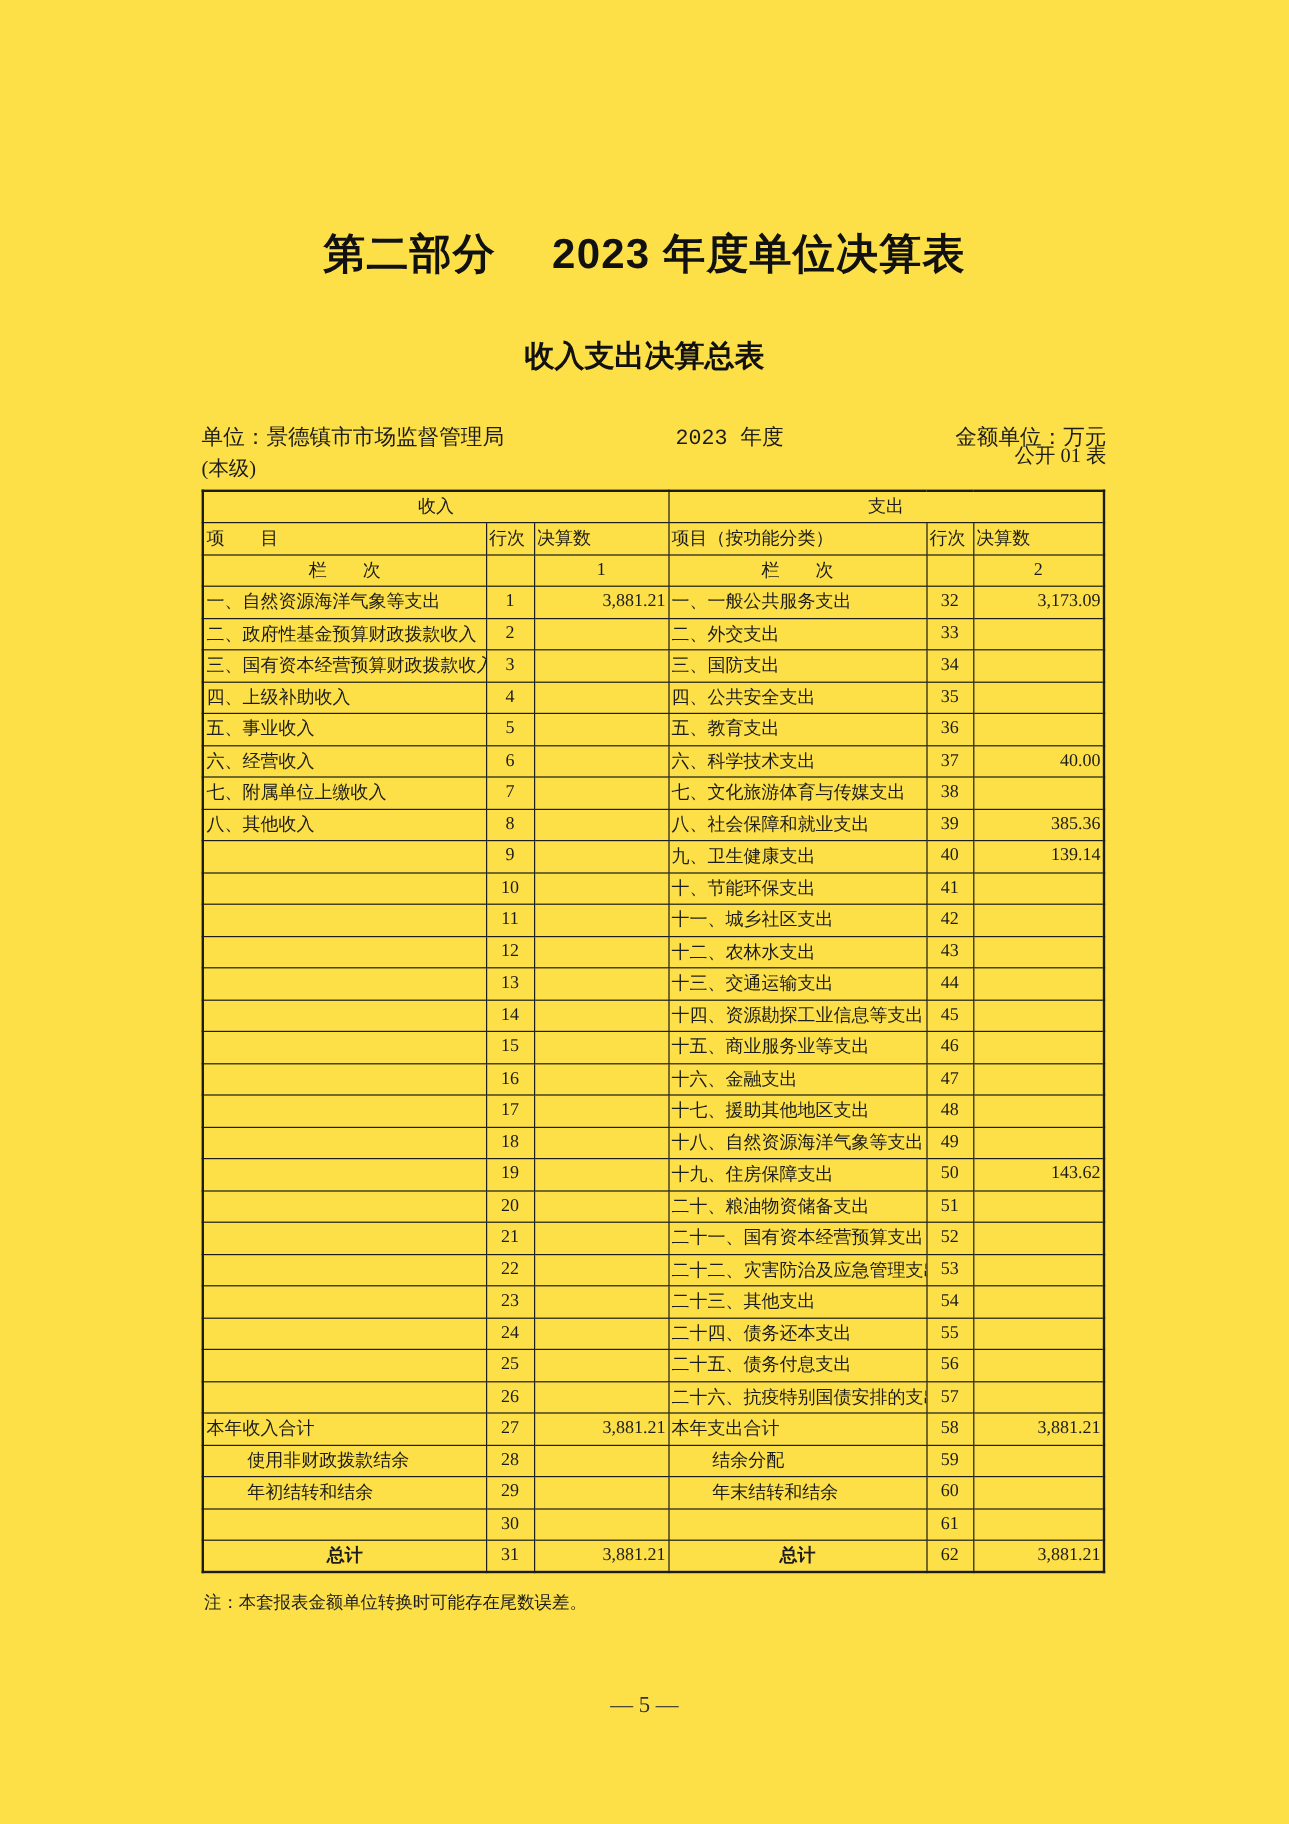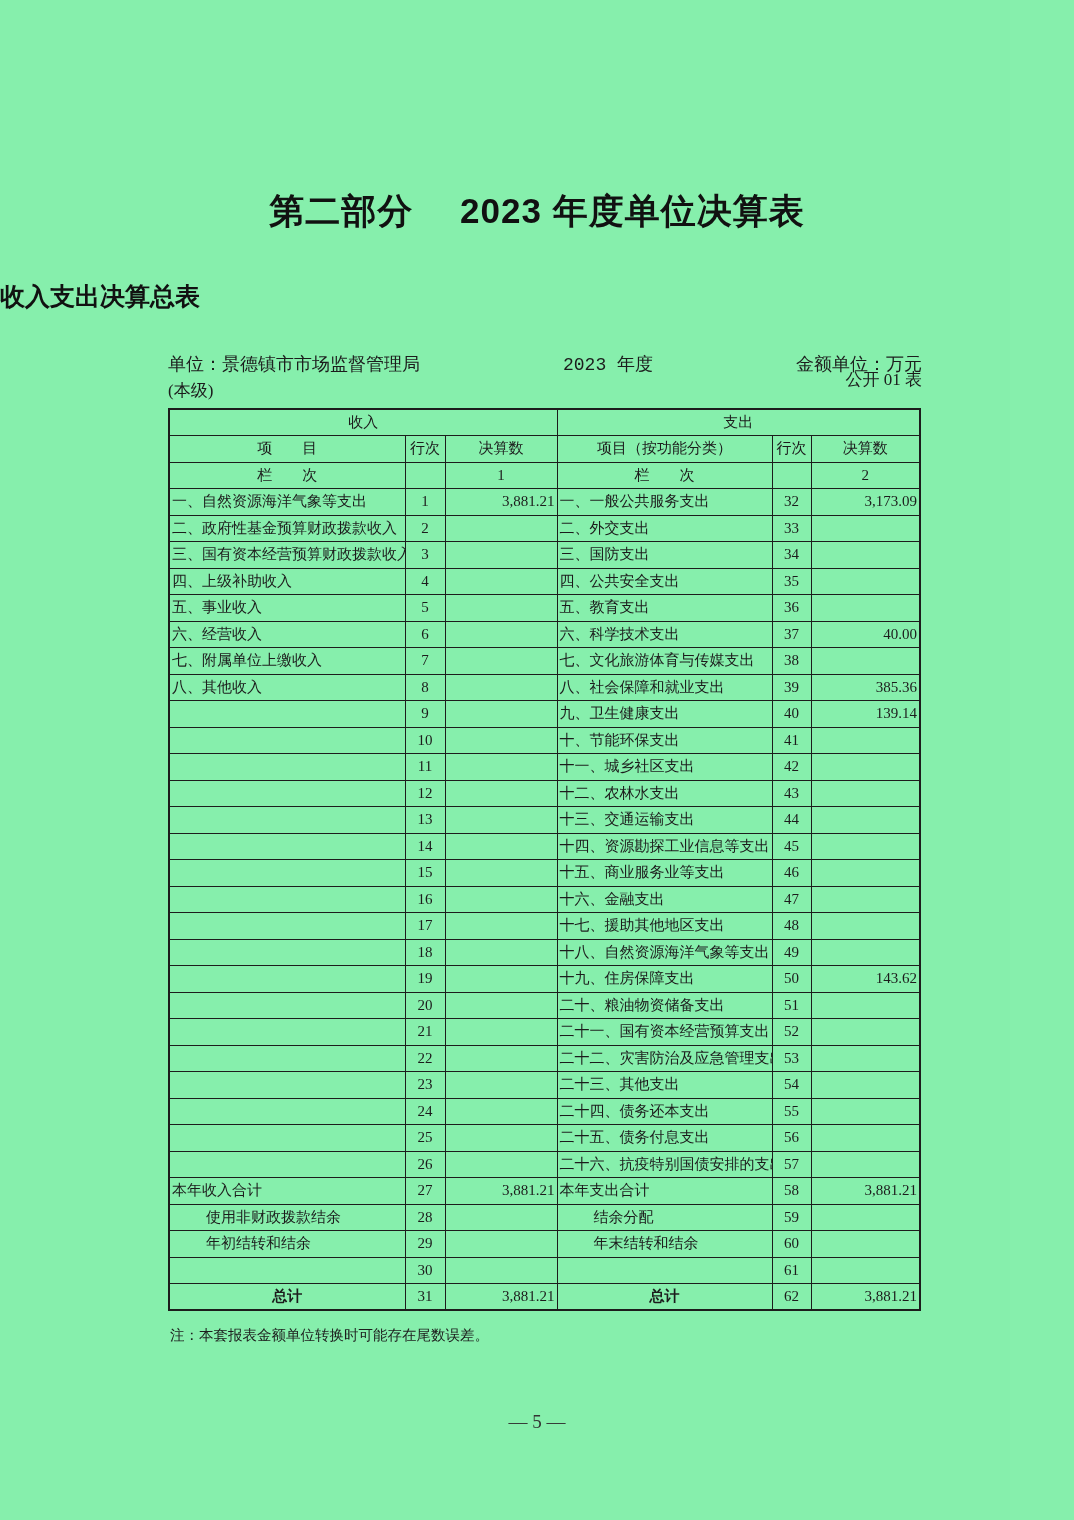--- a/index.html
+++ b/index.html
@@ -1,34 +1,34 @@
 <!DOCTYPE html>
 <html><head>
 <meta charset="utf-8">
 <style>
   * { margin:0; padding:0; box-sizing:border-box; }
   html,body { background:#ffffff; }
   .page {
     position:relative;
     width:1074px; height:1520px;
-    background:#86efac;
+    background:#fde047;
     color:#1c1c1c;
     font-family:"Liberation Serif","DejaVu Serif",serif;
     overflow:hidden;
   }
   .doc-title {
     position:absolute; top:188px; left:0; width:100%;
     text-align:center;
     font-family:"Liberation Sans","DejaVu Sans",sans-serif;
     font-weight:bold; font-size:35px; letter-spacing:1px;
     color:#111;
   }
   .doc-subtitle {
     position:absolute; top:280px; left:0; width:100%;
-    text-align:left;
+    text-align:center;
     font-family:"Liberation Sans","DejaVu Sans",sans-serif;
     font-weight:bold; font-size:25px;
     color:#111;
   }
   .meta-open {
     position:absolute; top:324px; left:168px; right:152px;
     text-align:right; font-size:17px;margin-top:44px;
   }
   .meta-row {
     position:absolute; top:352px; left:168px; right:152px;
@@ -49,21 +49,21 @@
   table.main td {
     border:1px solid #1c1c1c;
     font-size:15px;
     height:26.5px;
     padding:0 2px;
     overflow:hidden; white-space:nowrap;
     vertical-align:middle;
   }
   td.mid { border-left-width:2px; }
   td.sec-h { height:32px; text-align:center; font-size:16px;margin-left:24px; }
-  td.col-h { height:29px; text-align:center; }
+  td.col-h { height:29px; text-align:left; }
   td.lanci { height:28px; text-align:center; }
   td.cell-item { text-align:left; padding-left:6px; }
   td.cell-item.indent { padding-left:36px; }
   td.cell-item.total { text-align:center; font-weight:bold; padding-left:2px; }
   td.cell-no { text-align:center; }
   td.cell-val { text-align:right; padding-right:8px; }
   .note {
     position:absolute; top:1326px; left:170px;
     font-size:14.5px;
   }

